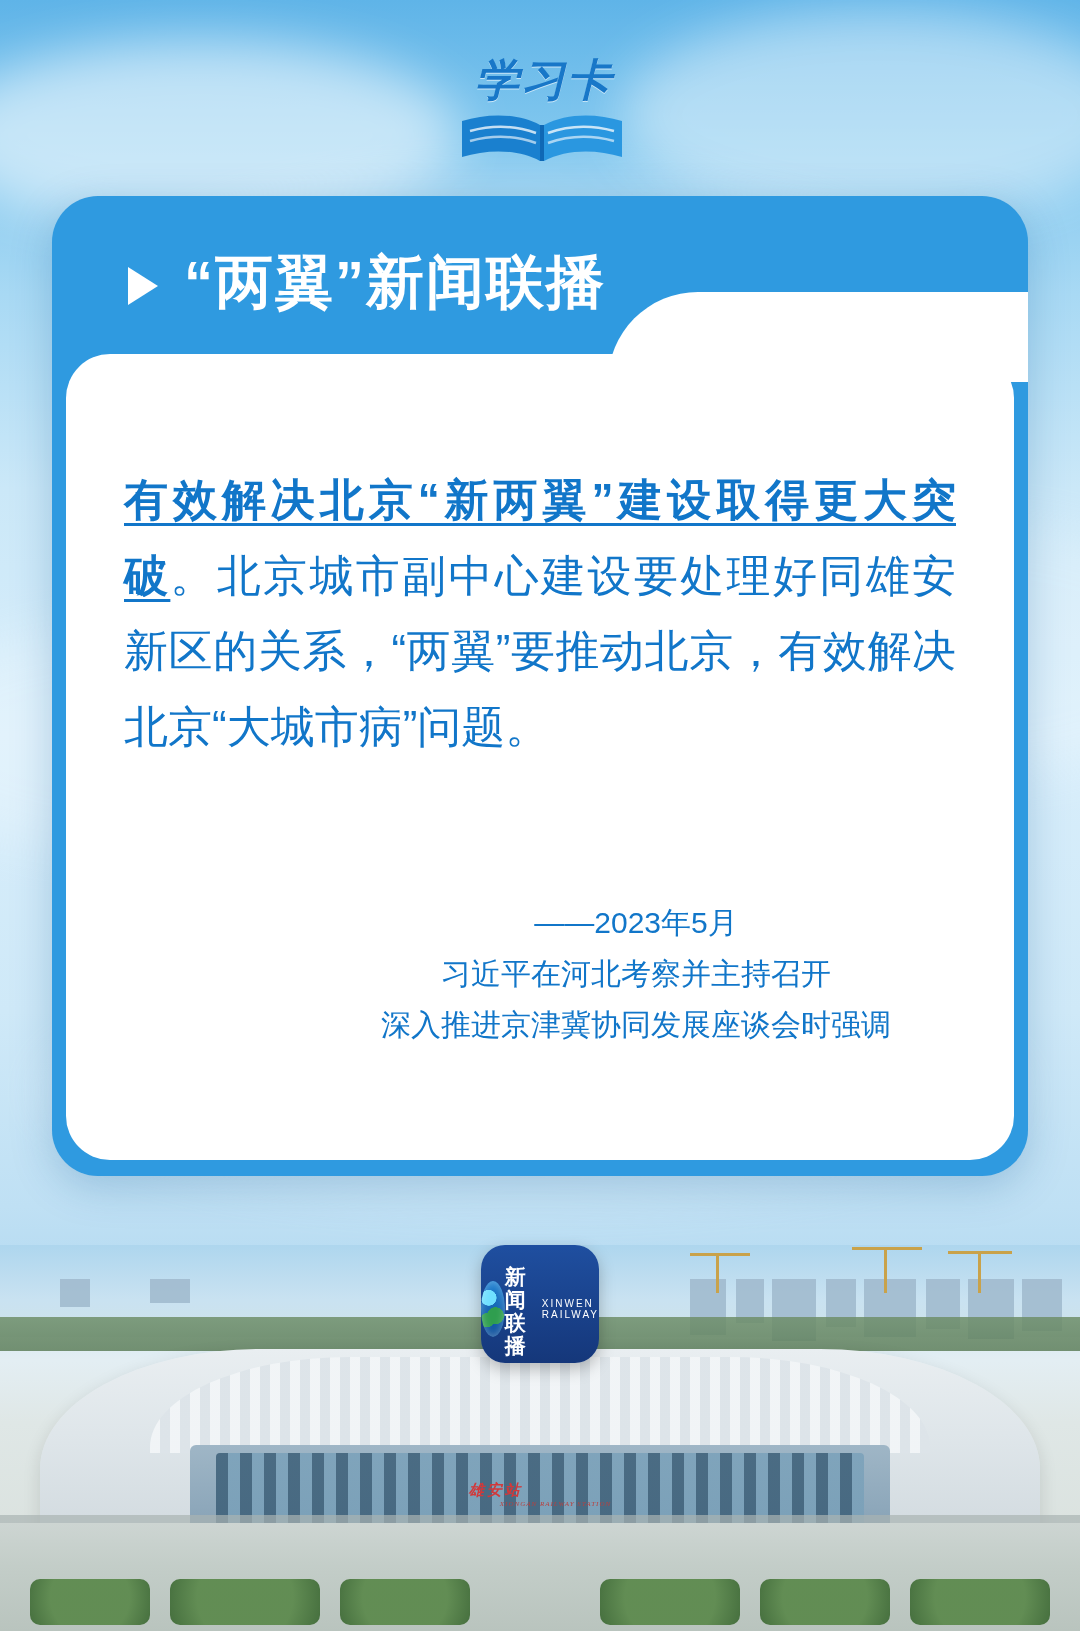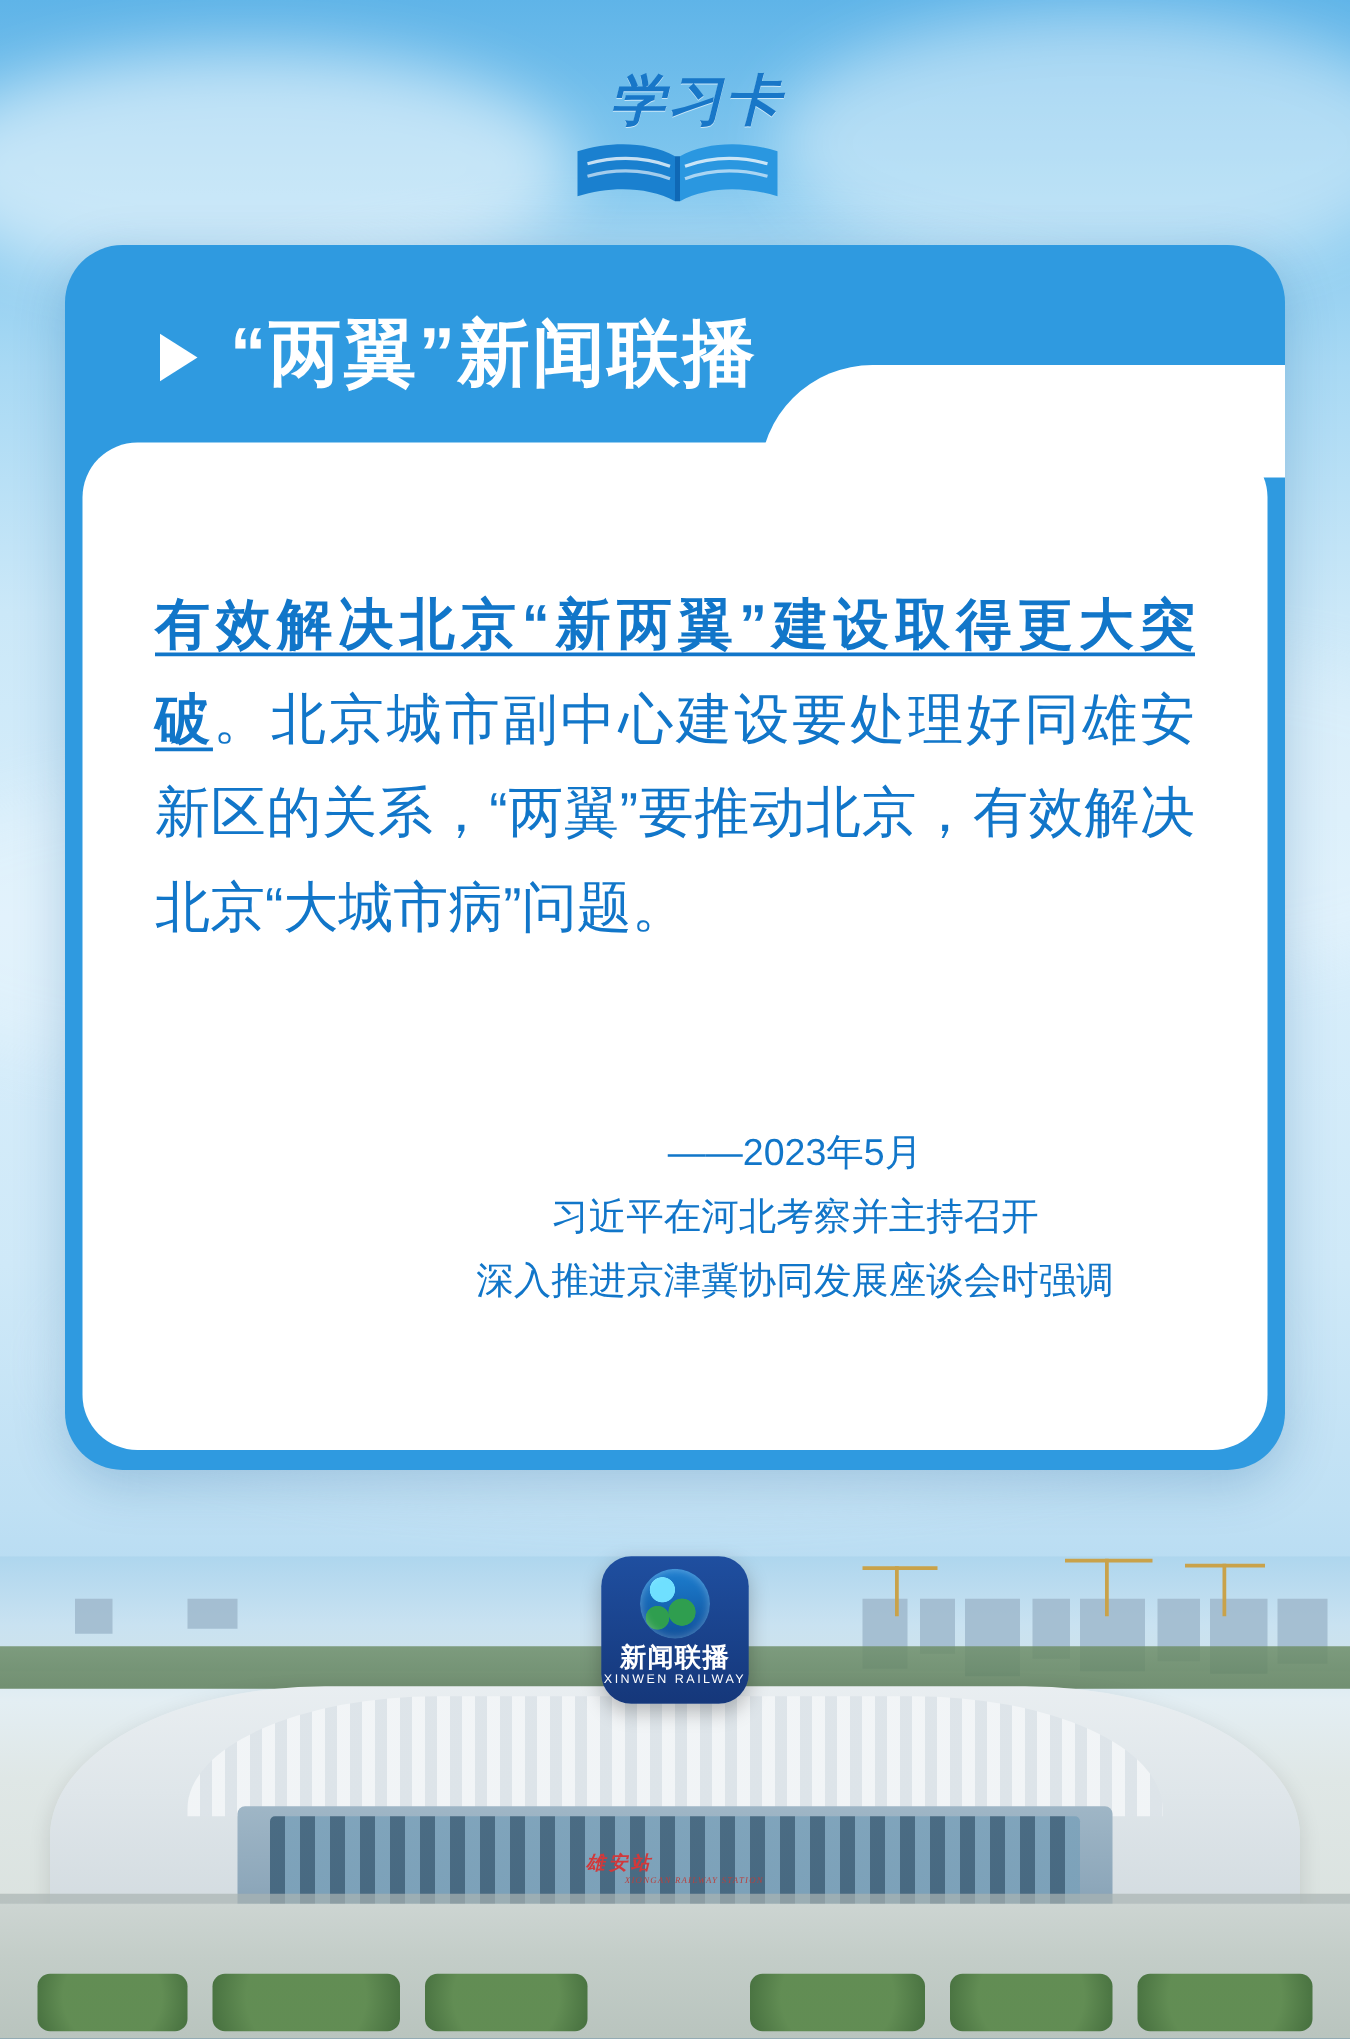--- a/index.html
+++ b/index.html
@@ -55,21 +55,21 @@
     justify-content: center;
   }
   .logo-wrap {
     position: relative;
     width: 200px;
     height: 120px;
   }
   .logo-text {
     position: absolute;
     top: 2px;
-    left: 17px;
+    left: 4px;
     width: 100%;
     text-align: center;
     font-family: "Liberation Serif", "DejaVu Serif", serif;
     font-size: 44px;
     font-weight: bold;
     letter-spacing: 2px;
     color: #1877c8;
     font-style: italic;
     text-shadow: 0 1px 0 rgba(255,255,255,.6);
   }
@@ -287,21 +287,21 @@
     position: absolute;
     left: 50%;
     transform: translateX(-50%);
     bottom: 268px;
     width: 118px;
     height: 118px;
     border-radius: 24px;
     background: linear-gradient(180deg,#1f4fa0 0%, #15377a 100%);
     box-shadow: 0 6px 16px rgba(0,0,0,.25);
     display: flex;
-    flex-direction: column;
+    flex-direction: row;
     align-items: center;
     justify-content: flex-start;
     padding-top: 10px;
     box-sizing: border-box;
   }
   .globe {
     width: 56px;
     height: 56px;
     border-radius: 50%;
     background:

